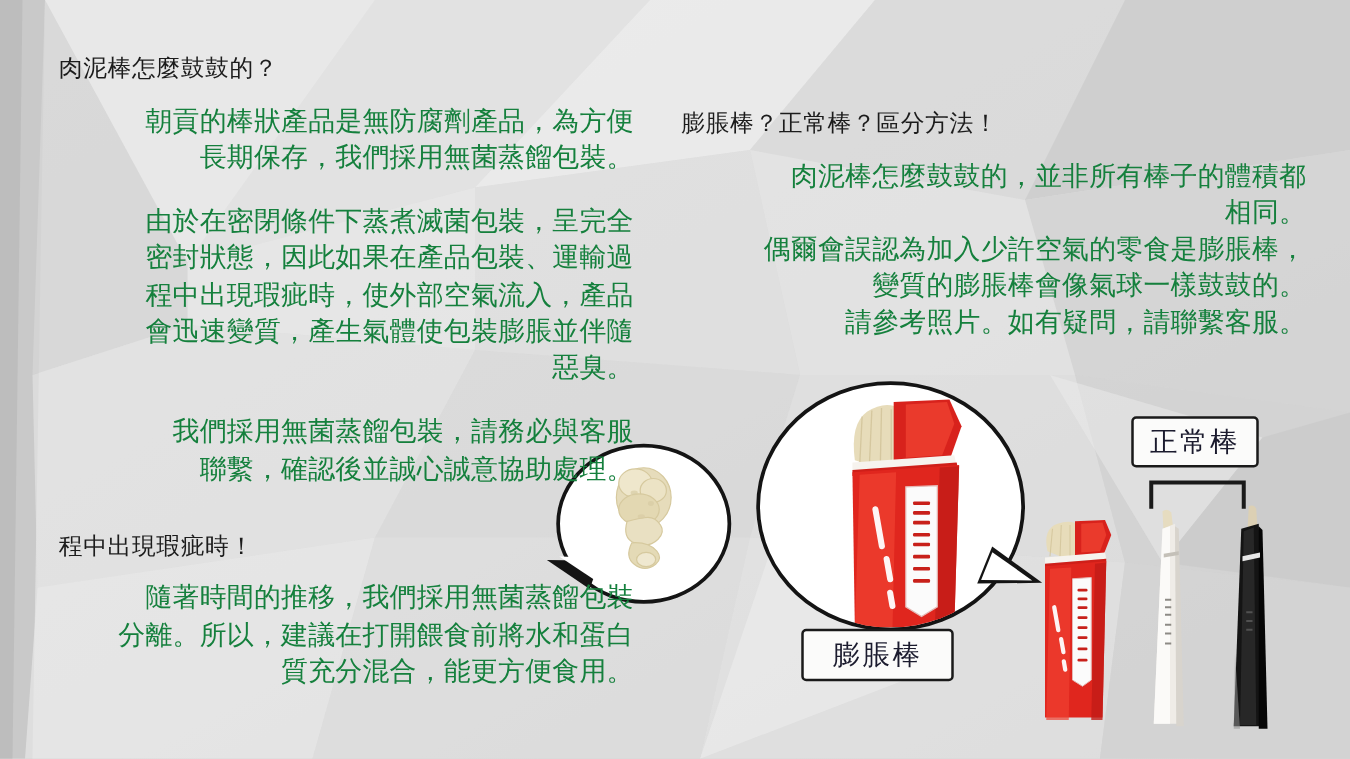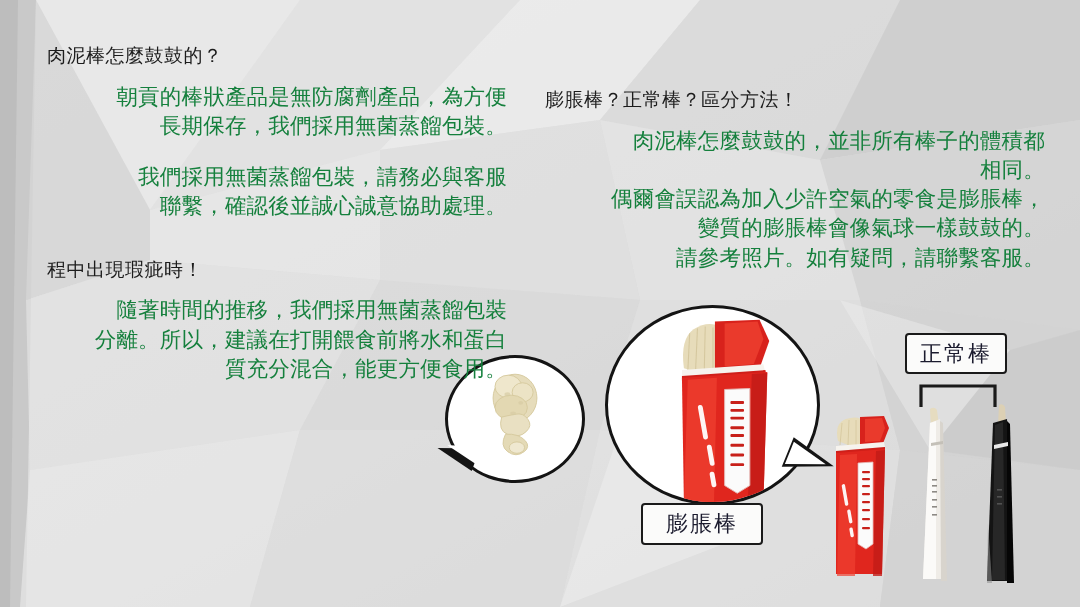--- a/index.html
+++ b/index.html
@@ -147,20 +147,25 @@
   <polygon points="900,450 1080,470 1080,607 880,607" fill="#d3d3d3" opacity=".8"></polygon>
   <polygon points="560,607 620,430 760,530" fill="#ececec" opacity=".6"></polygon>
   <polygon points="840,300 1010,350 930,450" fill="#ebebeb" opacity=".5"></polygon>
   <polygon points="1010,350 1080,330 1080,470 930,450" fill="#c8c8c8" opacity=".6"></polygon>
 </svg>
 
 <div class="col" id="col-left">
   <h2 class="heading">肉泥棒怎麼鼓鼓的？</h2>
   <p class="para">朝貢的棒狀產品是無防腐劑產品，為方便
 長期保存，我們採用無菌蒸餾包裝。</p>
+  <p class="para">由於在密閉條件下蒸煮滅菌包裝，呈完全
+密封狀態，因此如果在產品包裝、運輸過
+程中出現瑕疵時，使外部空氣流入，產品
+會迅速變質，產生氣體使包裝膨脹並伴隨
+惡臭。</p>
   <p class="para tight">我們採用無菌蒸餾包裝，請務必與客服
 聯繫，確認後並誠心誠意協助處理。</p>
   <h2 class="heading second">程中出現瑕疵時！</h2>
   <p class="para tight">隨著時間的推移，我們採用無菌蒸餾包裝
 分離。所以，建議在打開餵食前將水和蛋白
 質充分混合，能更方便食用。</p>
 </div>
 
 <div class="col" id="col-right">
   <h2 class="heading">膨脹棒？正常棒？區分方法！</h2>

